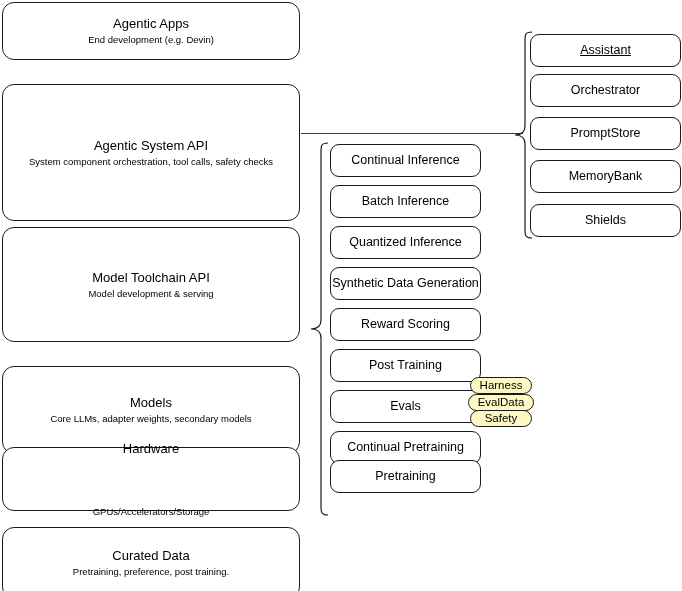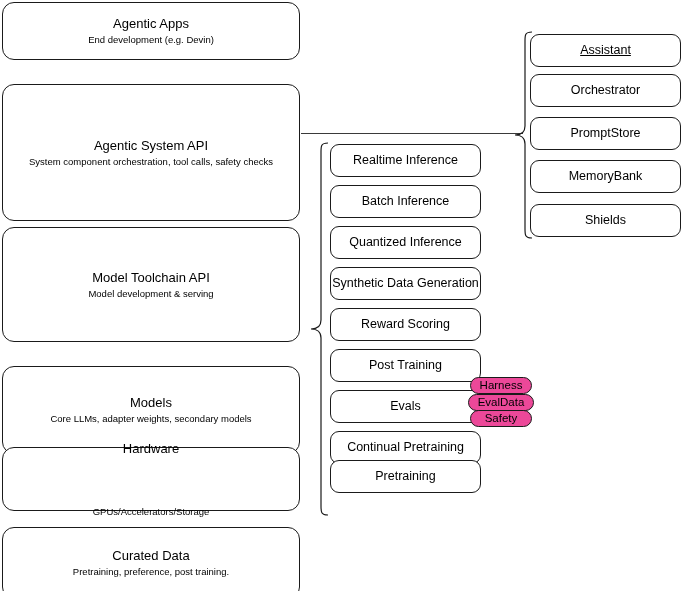--- a/index.html
+++ b/index.html
@@ -69,21 +69,21 @@
     border-radius: 9px;
   }
   .comp-box .title { font-size: 12.5px; }
 
   
   .pill {
     position: absolute;
     box-sizing: border-box;
     border: 1px solid #1a1a1a;
     border-radius: 999px;
-    background: #ec4899;
+    background: #fef9c3;
     display: flex;
     align-items: center;
     justify-content: center;
     font-size: 11.5px;
     line-height: 1;
     white-space: nowrap;
     z-index: 5;
   }
 
   
@@ -141,21 +141,21 @@
     <div class="subtitle">Pretraining, preference, post training.</div>
   </div>
 
   <div class="connector" style="left:301px; top:133px; width:222px;"></div>
 
   <svg class="brace" style="left:303px; top:142px;" width="26" height="374" viewBox="0 0 26 374">
     <path d="M25,1 C18,1 18,4 18,10 L18,178 C18,184 14,187 8,187 C14,187 18,190 18,196 L18,364 C18,370 18,373 25,373"></path>
   </svg>
 
   <div class="rbox cap-box" style="top:144px;">
-    <div class="title">Realtime Inference</div>
+    <div class="title">Continual Inference</div>
   </div>
   <div class="rbox cap-box" style="top:226px;">
     <div class="title">Quantized Inference</div>
   </div>
   <div class="rbox cap-box" style="top:185px;">
     <div class="title">Batch Inference</div>
   </div>
   <div class="rbox cap-box" style="top:267px;">
     <div class="title">Synthetic Data Generation</div>
   </div>

